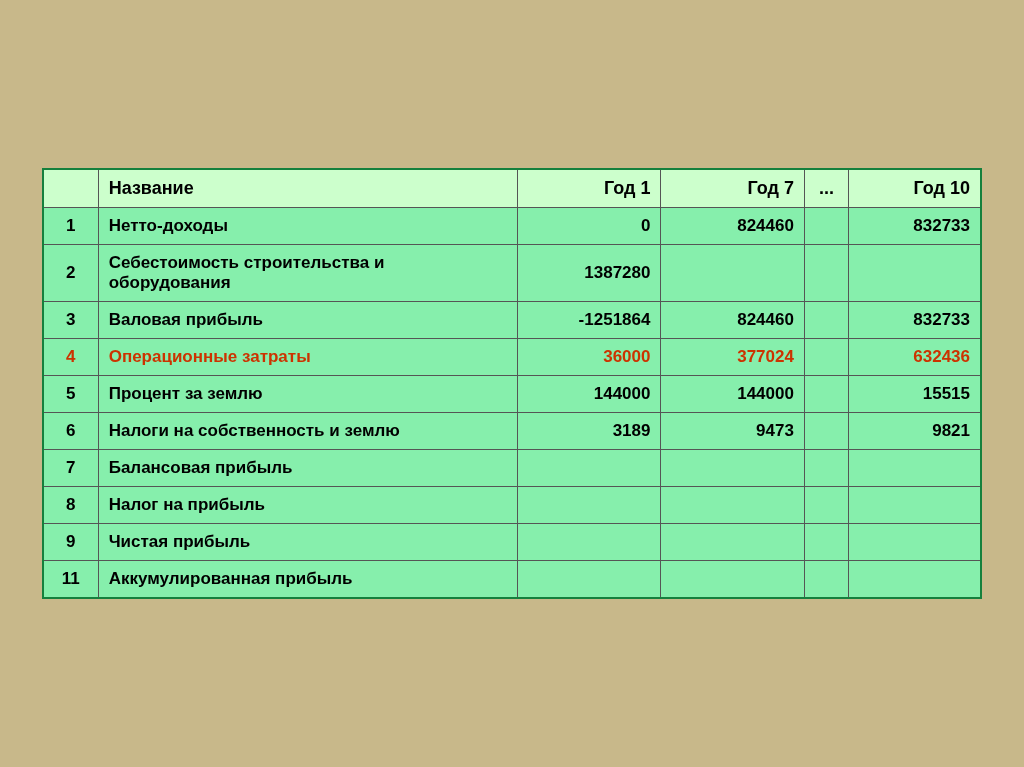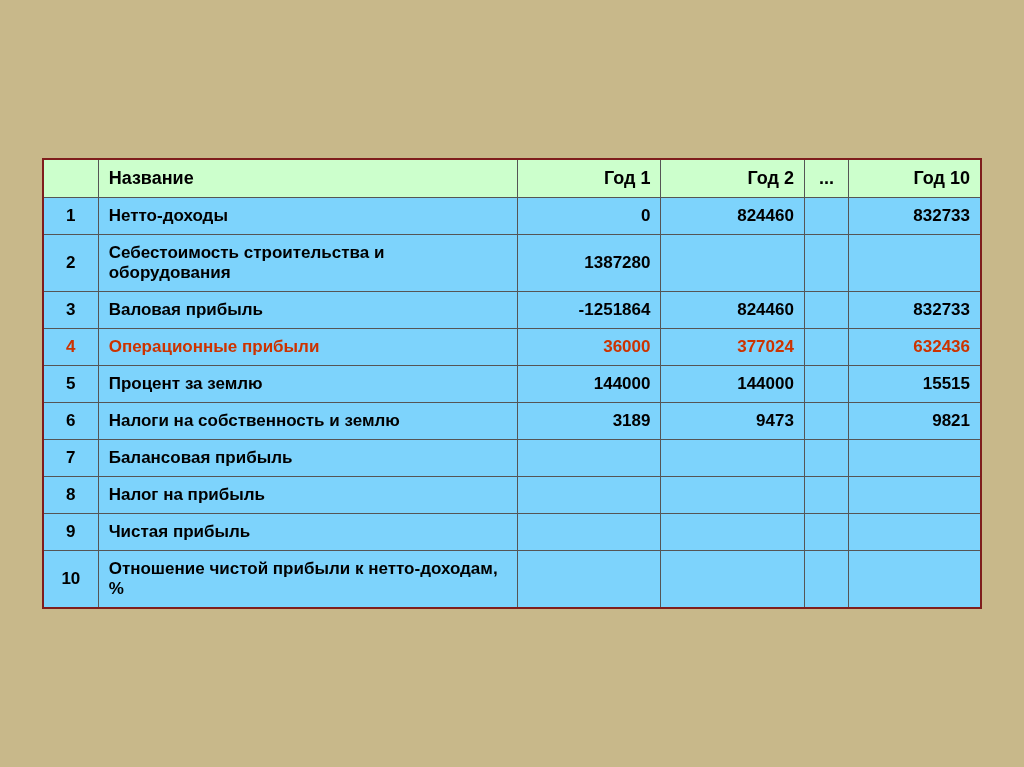--- a/index.html
+++ b/index.html
@@ -16,22 +16,22 @@
 
     .table-wrapper {
       background: #c8b88a;
       padding: 20px;
       width: 980px;
     }
 
     table {
       width: 100%;
       border-collapse: collapse;
-      background: #7dd3fc;
-      border: 2px solid #7f1d1d;
+      background: #86efac;
+      border: 2px solid #15803d;
     }
 
     th, td {
       border: 1.5px solid #555;
       padding: 8px 10px;
       vertical-align: middle;
     }
 
     thead th {
       background-color: #ccffcc;
@@ -88,21 +88,21 @@
 </head>
 <body>
 
 <div class="table-wrapper">
   <table>
     <thead>
       <tr>
         <th class="col-num"></th>
         <th class="col-name">Название</th>
         <th class="col-year">Год 1</th>
-        <th class="col-year">Год 2</th>
+        <th class="col-year">Год 7</th>
         <th class="col-dots">...</th>
         <th class="col-year10">Год 10</th>
       </tr>
     </thead>
     <tbody id="table-body">
     <tr>
           <td class="col-num num-cell">1</td>
           <td class="col-name">Нетто-доходы</td>
           <td class="col-year value-cell">0</td>
           <td class="col-year value-cell">824460</td>
@@ -120,21 +120,21 @@
         <tr>
           <td class="col-num num-cell">3</td>
           <td class="col-name">Валовая прибыль</td>
           <td class="col-year value-cell">-1251864</td>
           <td class="col-year value-cell">824460</td>
           <td class="col-dots"></td>
           <td class="col-year10 value-cell">832733</td>
         </tr>
         <tr class="orange-row">
           <td class="col-num num-cell">4</td>
-          <td class="col-name">Операционные прибыли</td>
+          <td class="col-name">Операционные затраты</td>
           <td class="col-year value-cell">36000</td>
           <td class="col-year value-cell">377024</td>
           <td class="col-dots"></td>
           <td class="col-year10 value-cell">632436</td>
         </tr>
         <tr>
           <td class="col-num num-cell">5</td>
           <td class="col-name">Процент за землю</td>
           <td class="col-year value-cell">144000</td>
           <td class="col-year value-cell">144000</td>
@@ -167,22 +167,22 @@
         </tr>
         <tr>
           <td class="col-num num-cell">9</td>
           <td class="col-name">Чистая прибыль</td>
           <td class="col-year value-cell"></td>
           <td class="col-year value-cell"></td>
           <td class="col-dots"></td>
           <td class="col-year10 value-cell"></td>
         </tr>
         <tr>
-          <td class="col-num num-cell">10</td>
-          <td class="col-name">Отношение чистой прибыли к нетто-доходам, %</td>
+          <td class="col-num num-cell">11</td>
+          <td class="col-name">Аккумулированная прибыль</td>
           <td class="col-year value-cell"></td>
           <td class="col-year value-cell"></td>
           <td class="col-dots"></td>
           <td class="col-year10 value-cell"></td>
         </tr>
       </tbody>
   </table>
 </div>
 
 </body></html>

